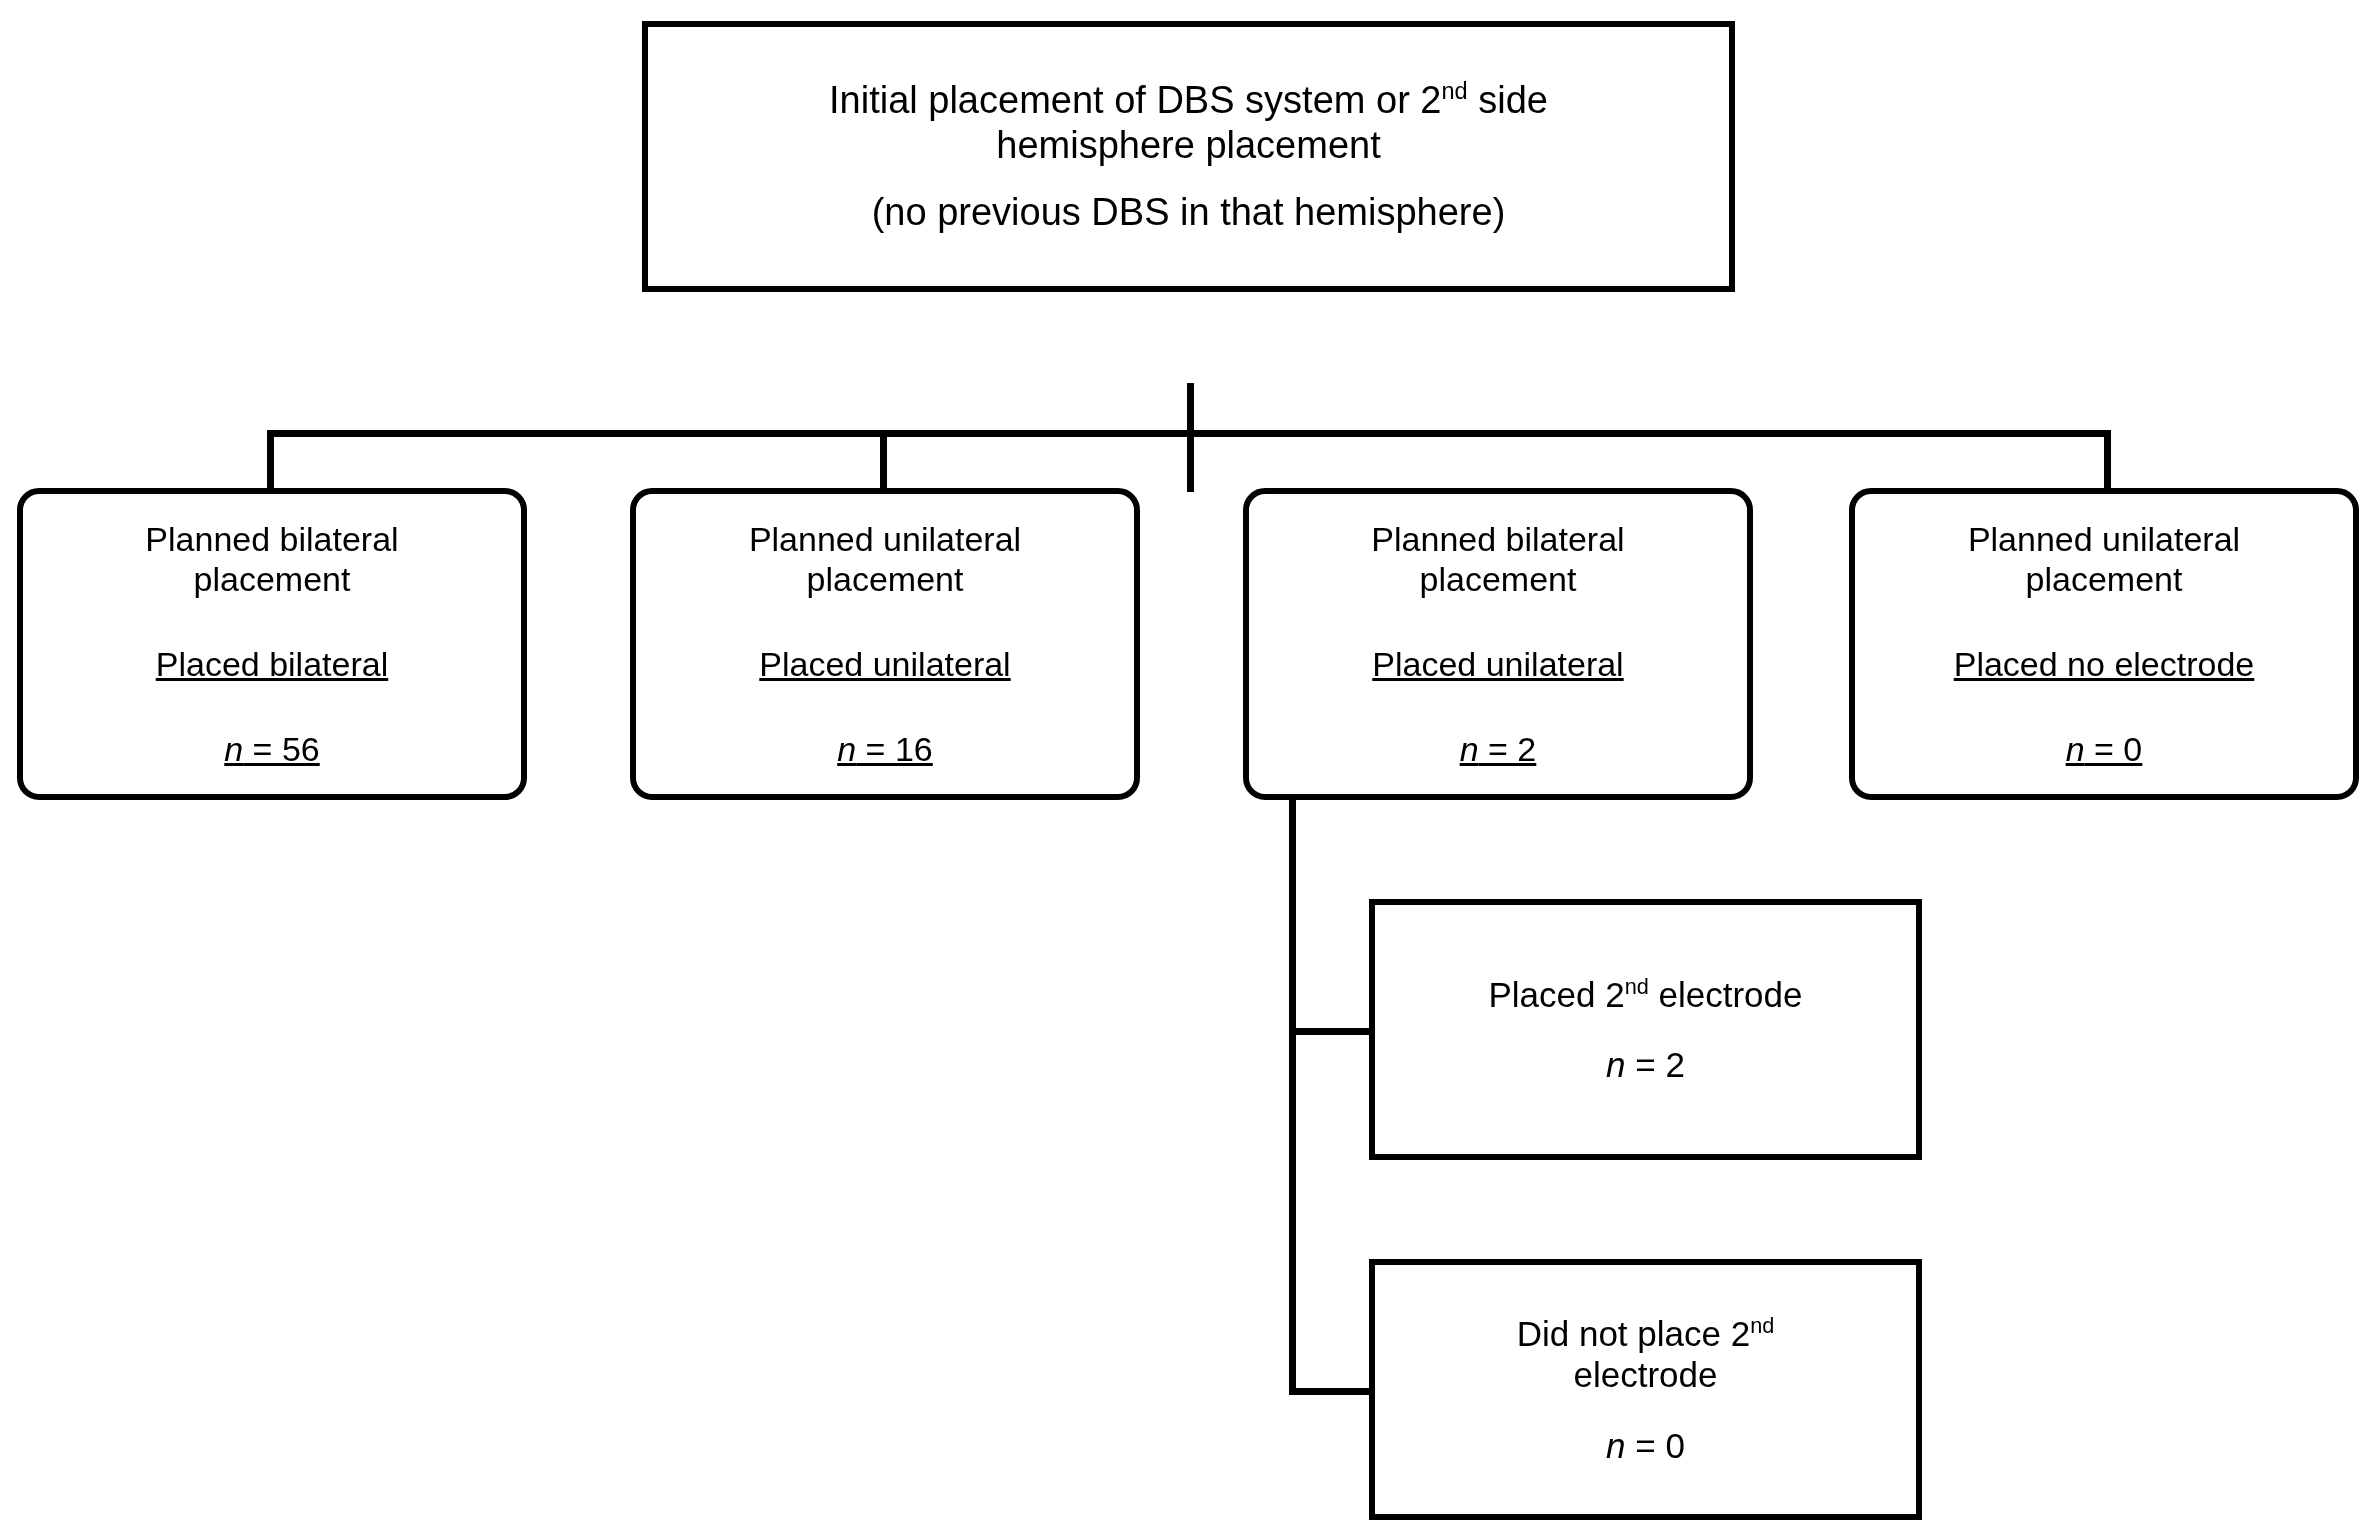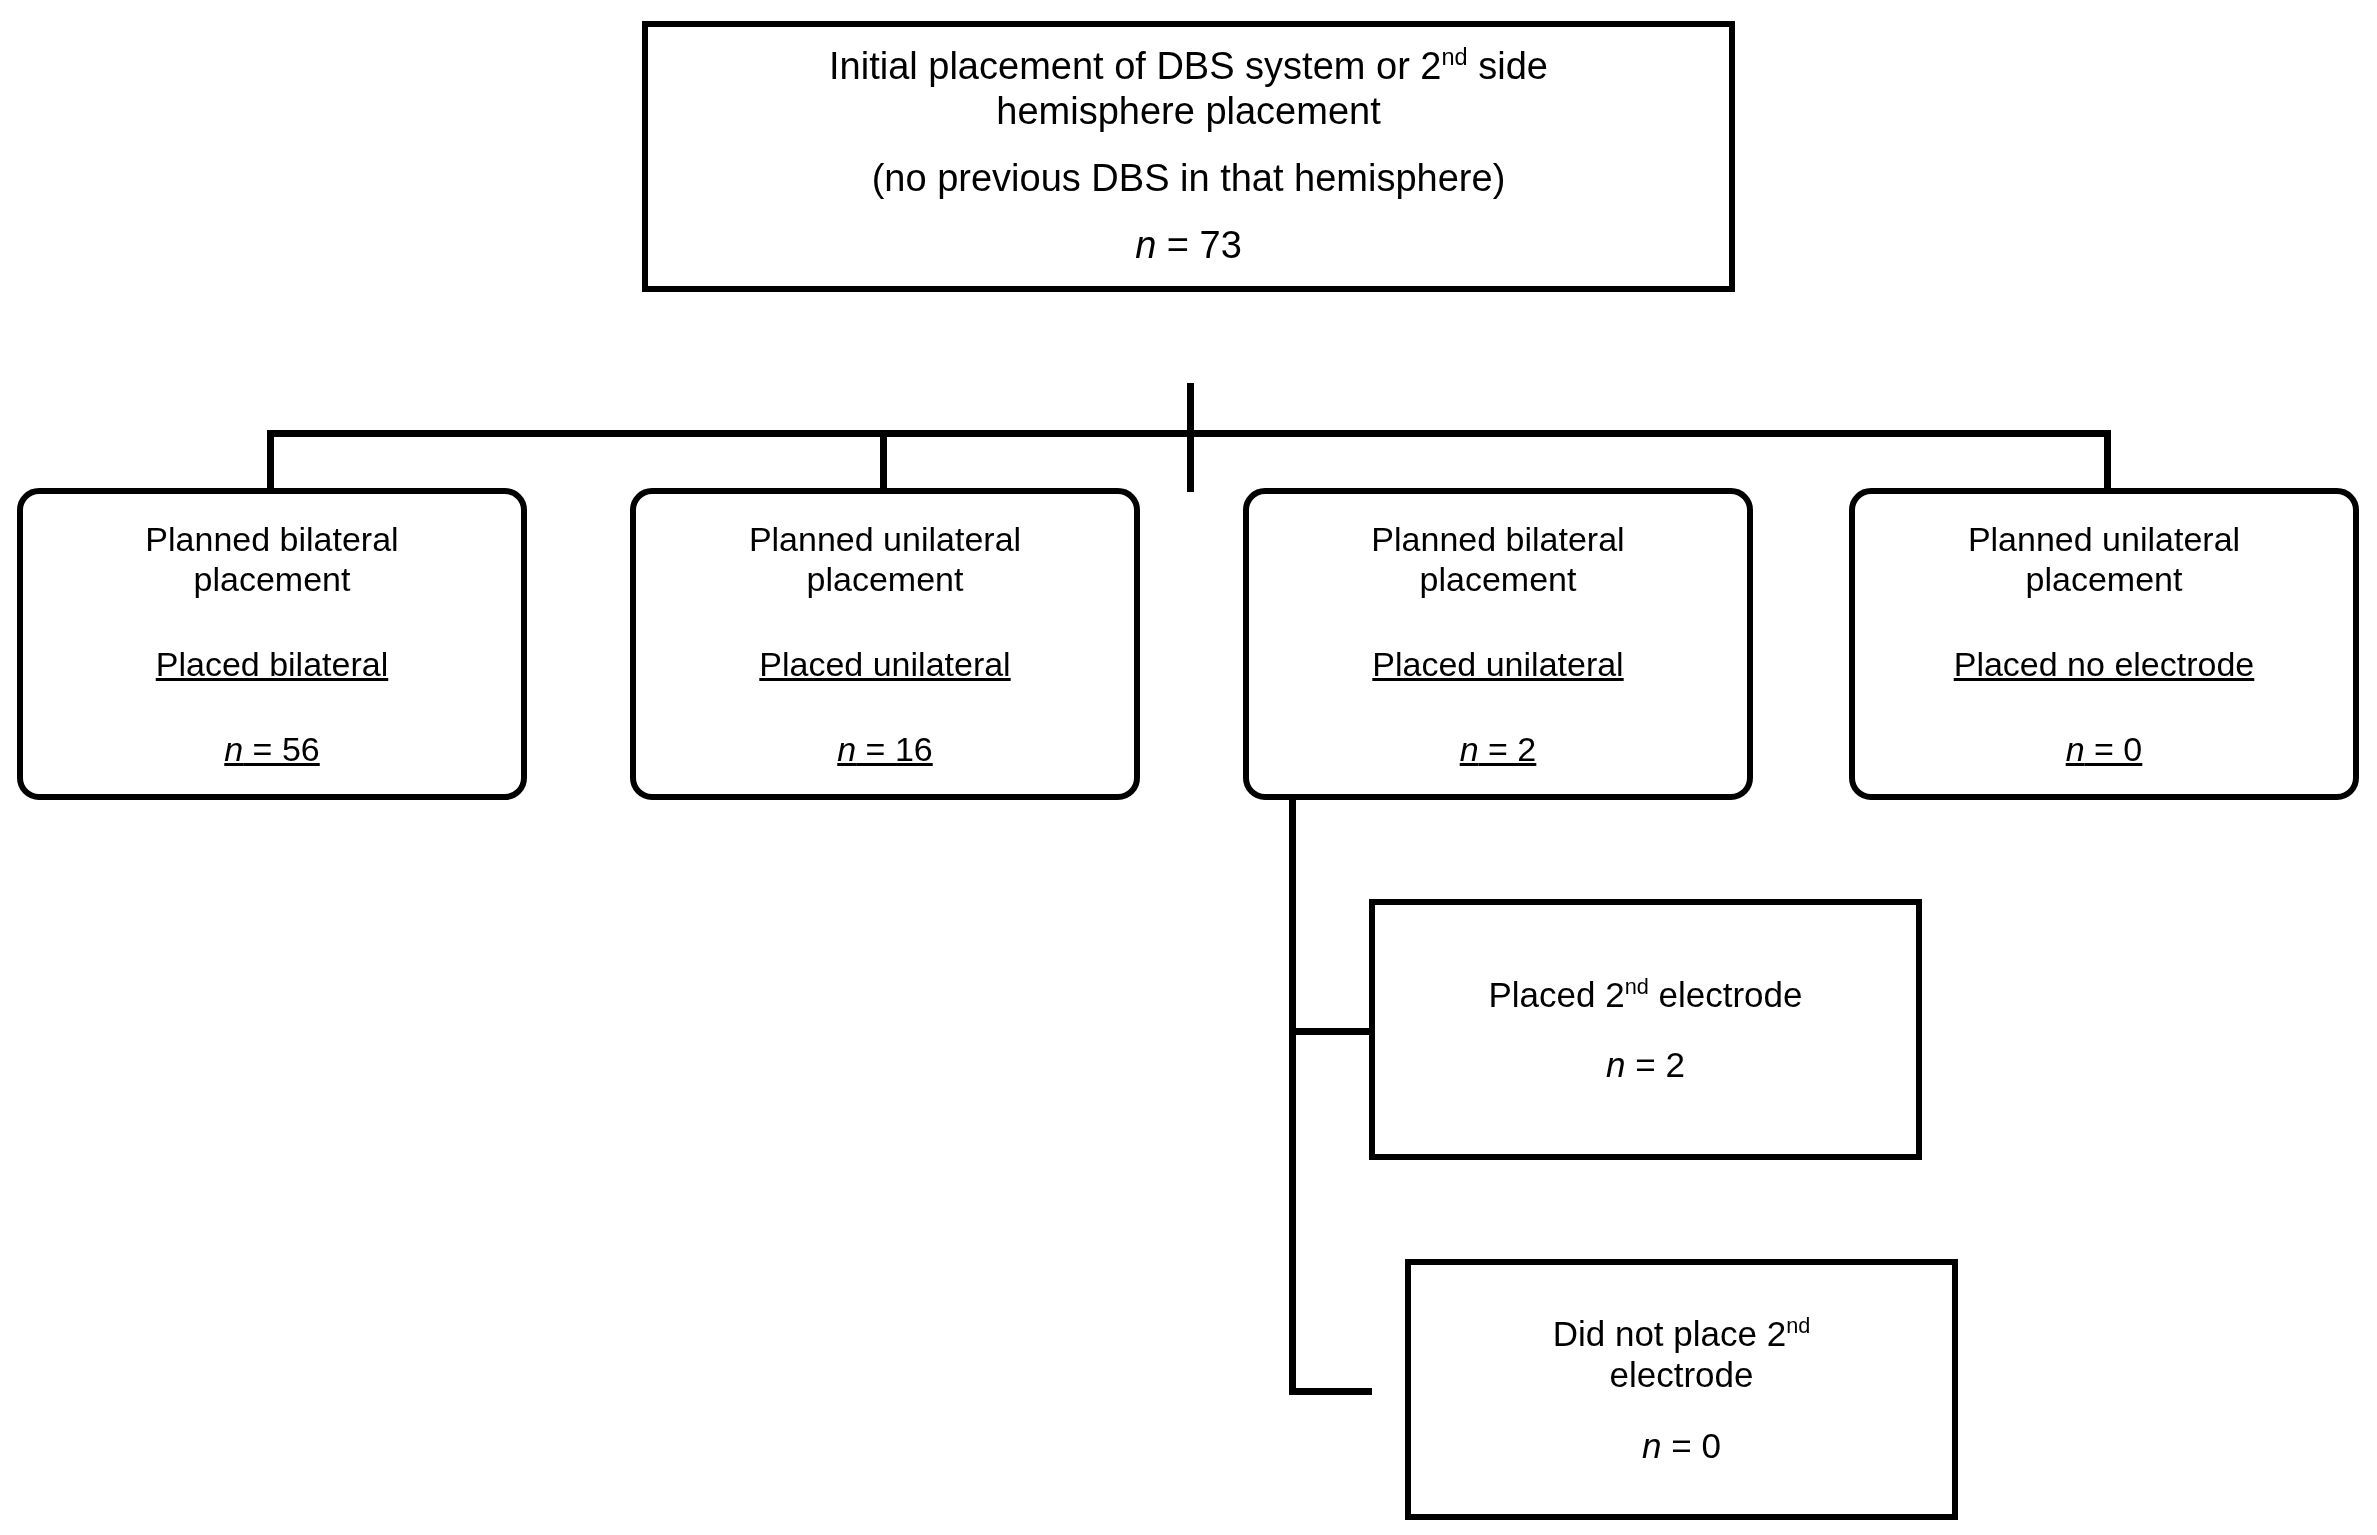--- a/index.html
+++ b/index.html
@@ -62,21 +62,21 @@
   
   .sub {
     left: 1369px;
     width: 553px;
     height: 261px;
     padding: 0 19px;
   }
   .sub .line { font-size: 35px; }
   .sub .gap-top { margin-top: 29px; }
   #node-s1 { top: 899px; }
-  #node-s2 { top: 1259px; margin-left: 36px; }
+  #node-s2 { top: 1259px; }
 
   .ital { font-style: italic; }
 
   sup {
     font-size: 0.62em;
     vertical-align: super;
     line-height: 0;
   }
 
   
@@ -108,21 +108,20 @@
   <div class="conn" id="drop-b3"></div>
   <div class="conn" id="drop-b4"></div>
   <div class="conn" id="drop-b3-sub"></div>
   <div class="conn" id="arm-s1"></div>
   <div class="conn" id="arm-s2"></div>
 
   <div class="node" id="node-root">
     <span class="line"><span>Initial placement of DBS system or 2</span><sup>nd</sup><span> side</span></span>
     <span class="line">hemisphere placement</span>
     <span class="line gap-top">(no previous DBS in that hemisphere)</span>
-    <span class="line gap-top"><span class="ital">n</span><span> = 73</span></span>
   </div>
 
   <div class="node row2" id="node-b1">
     <span class="line">Planned bilateral</span>
     <span class="line">placement</span>
     <span class="line gap-top">Placed bilateral</span>
     <span class="line gap-top"><span class="ital">n</span><span> = 56</span></span>
   </div>
 
   <div class="node row2" id="node-b2">

